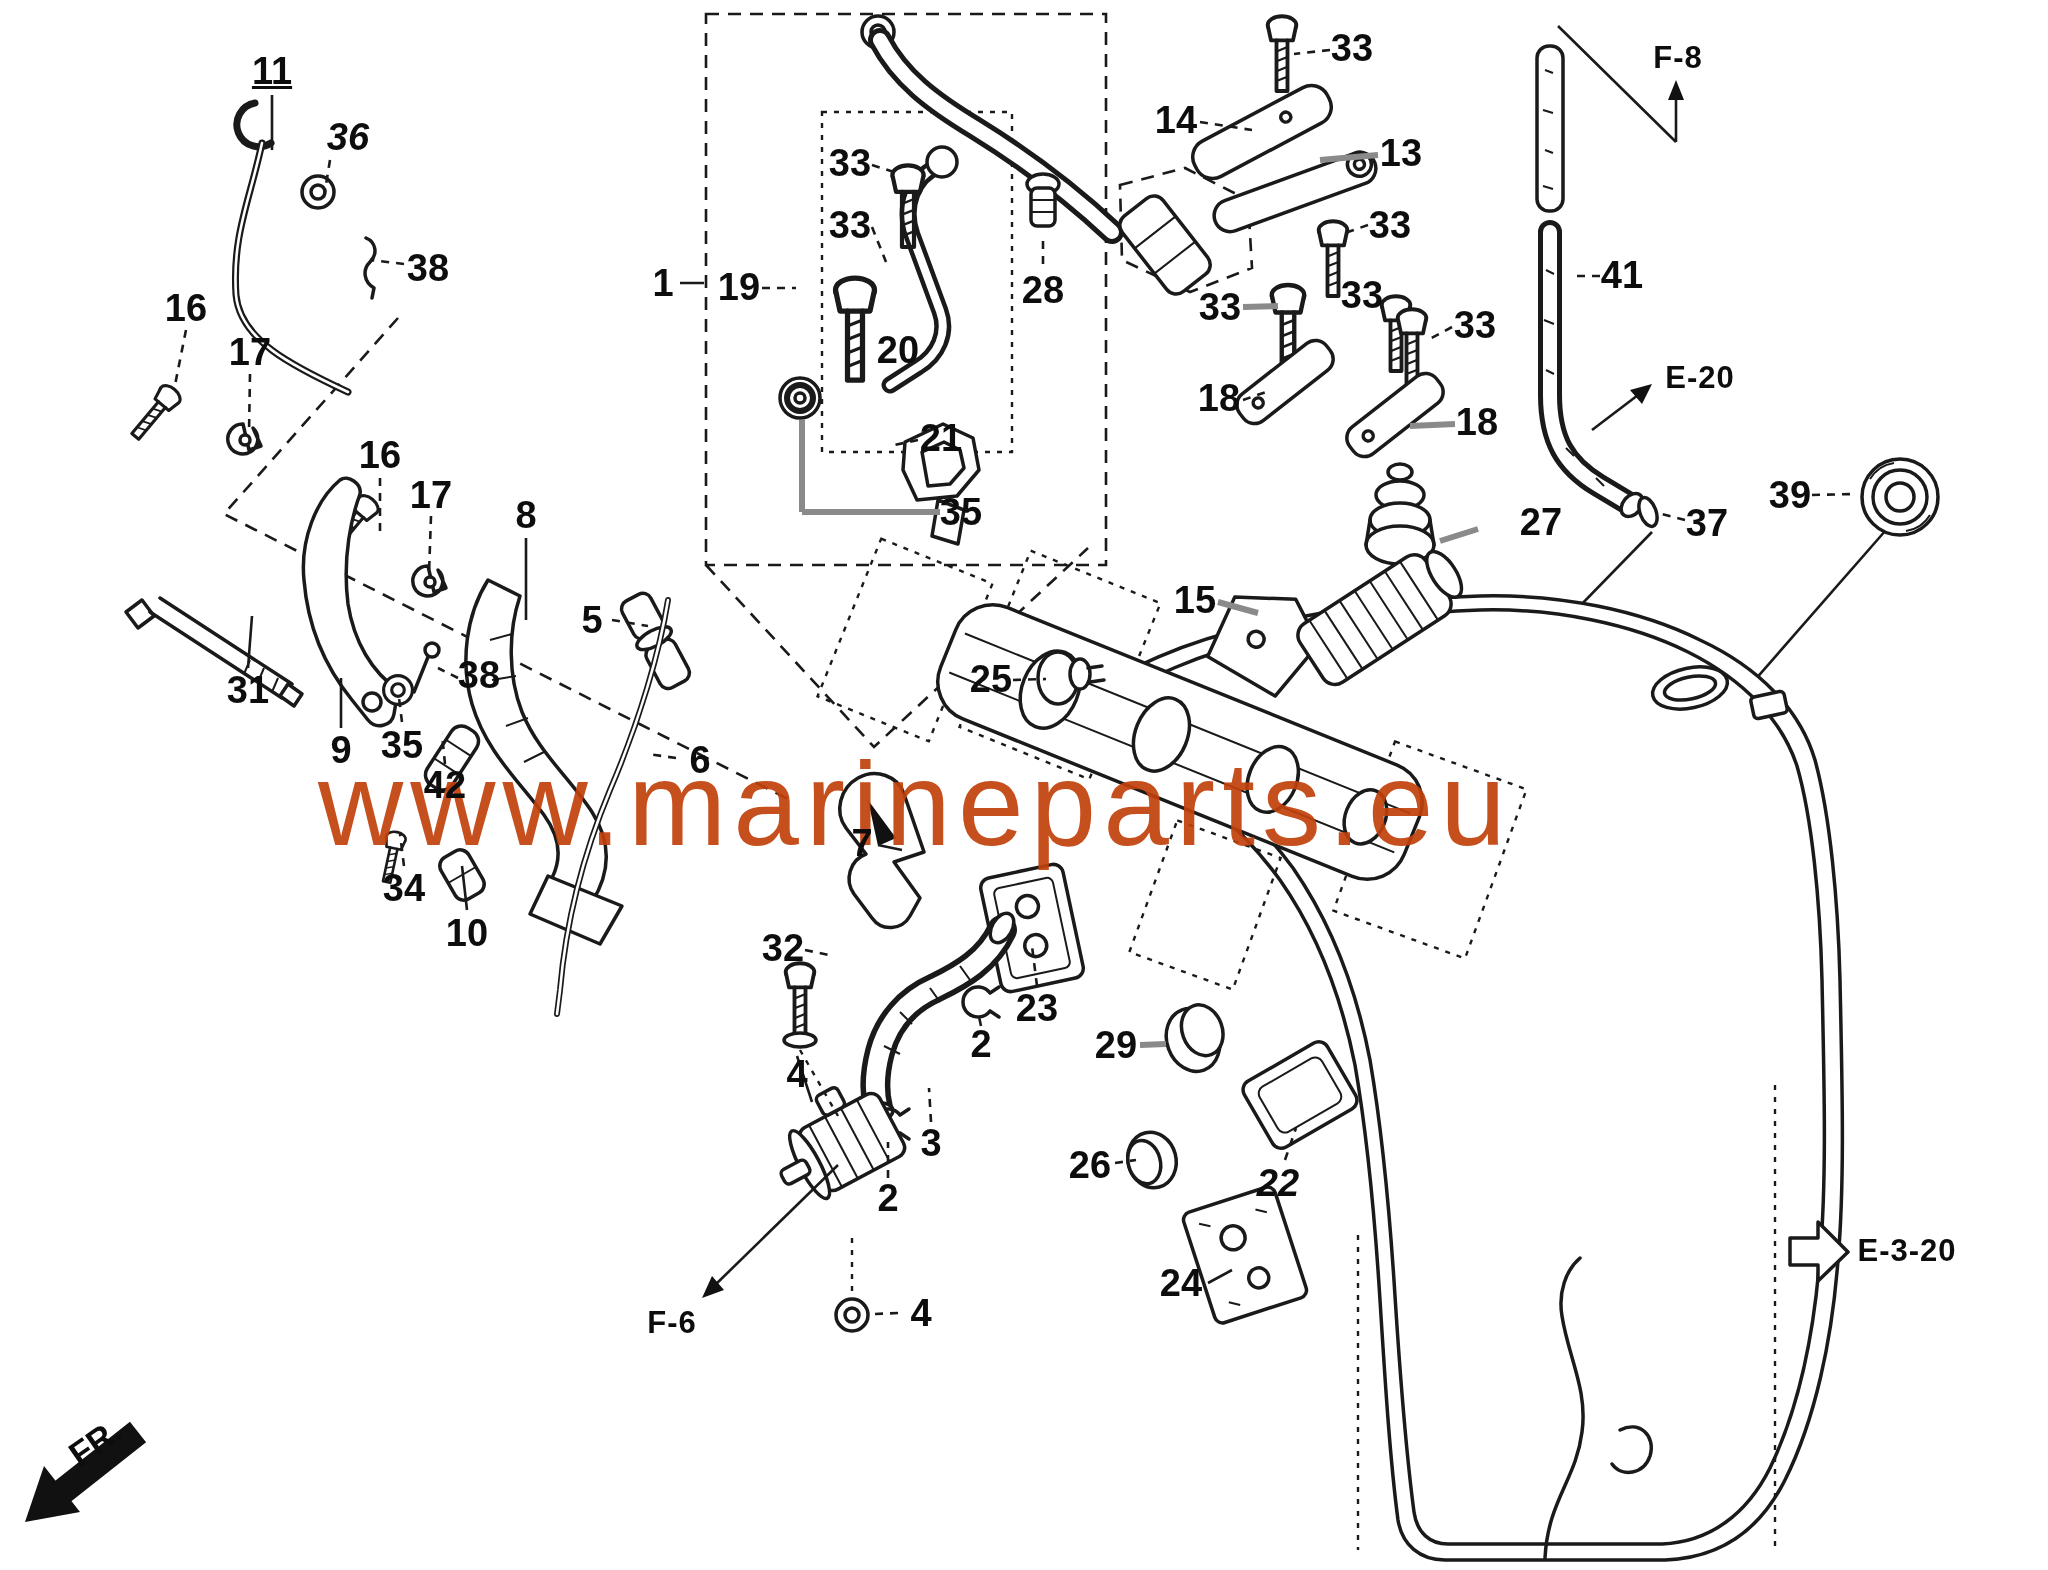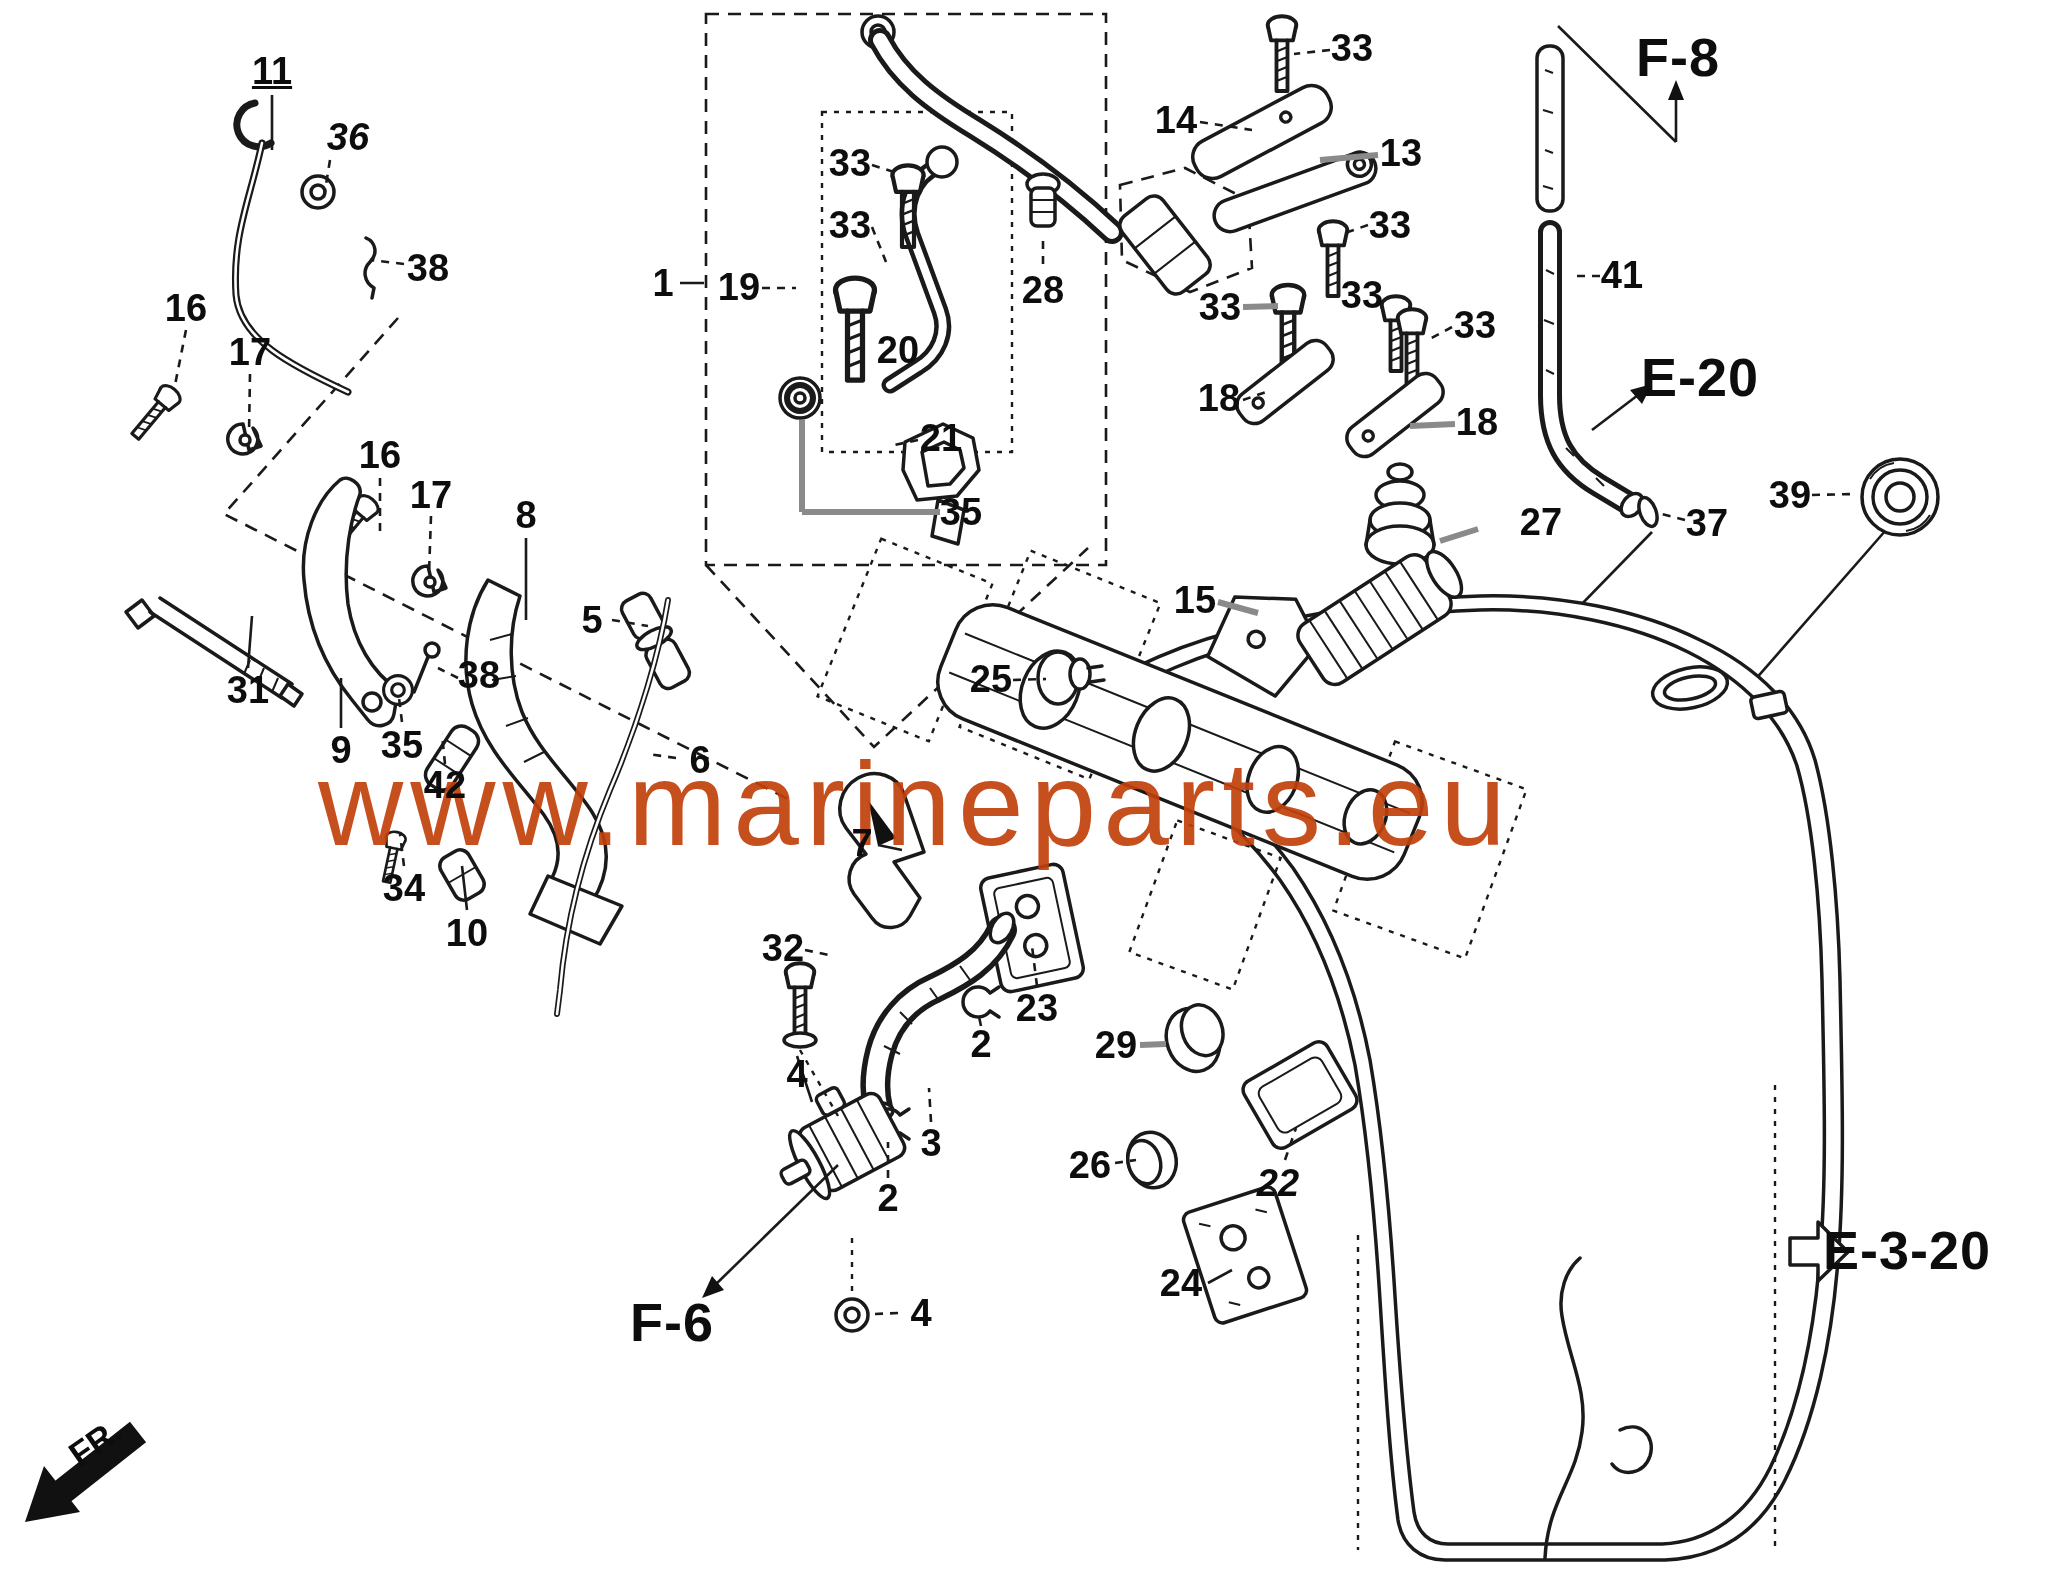--- a/index.html
+++ b/index.html
@@ -21,21 +21,21 @@
   .leadd{stroke:#1a1a1a;fill:none;stroke-width:2.6;stroke-dasharray:8 7;}
   .leadg{stroke:#8a8a8a;fill:none;stroke-width:6;}
   .blk{fill:#111;stroke:none;}
   .thin{stroke:#1a1a1a;fill:none;stroke-width:2;}
   
   .callout{
     position:absolute;transform:translate(-50%,-50%);
     font-weight:bold;font-size:38px;color:#0d0d0d;white-space:nowrap;line-height:1;
     letter-spacing:0px;
   }
-  .callout.ref{font-size:54px;letter-spacing:1px;}
+  .callout.ref{font-size:31px;letter-spacing:1px;}
   .callout.direction{font-size:34px;}
   
   .watermark{
     position:absolute;left:318px;top:736px;width:1430px;
     font-size:118px;font-weight:normal;color:#c2410c;letter-spacing:7px;
     font-family:"Liberation Sans",sans-serif;opacity:.92;white-space:nowrap;
   }
 </style>
 </head>
 <body>

